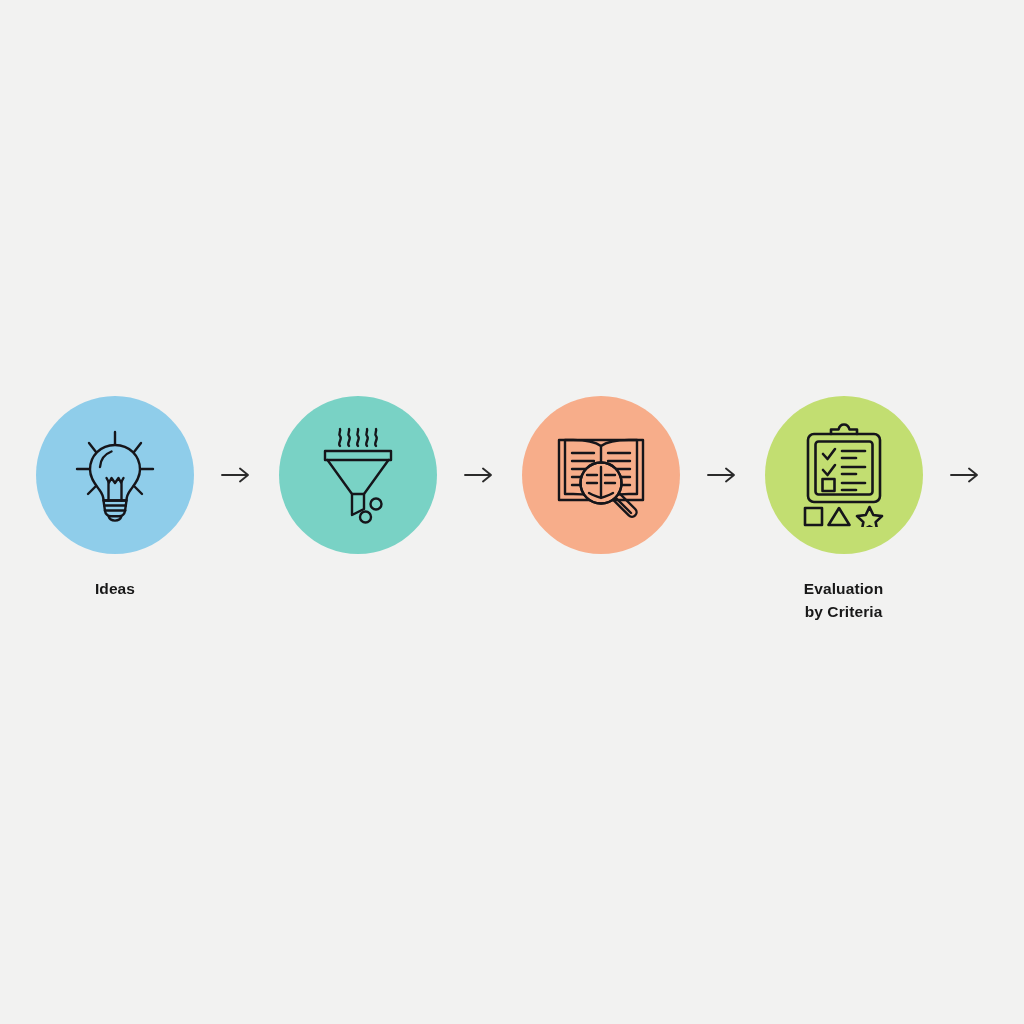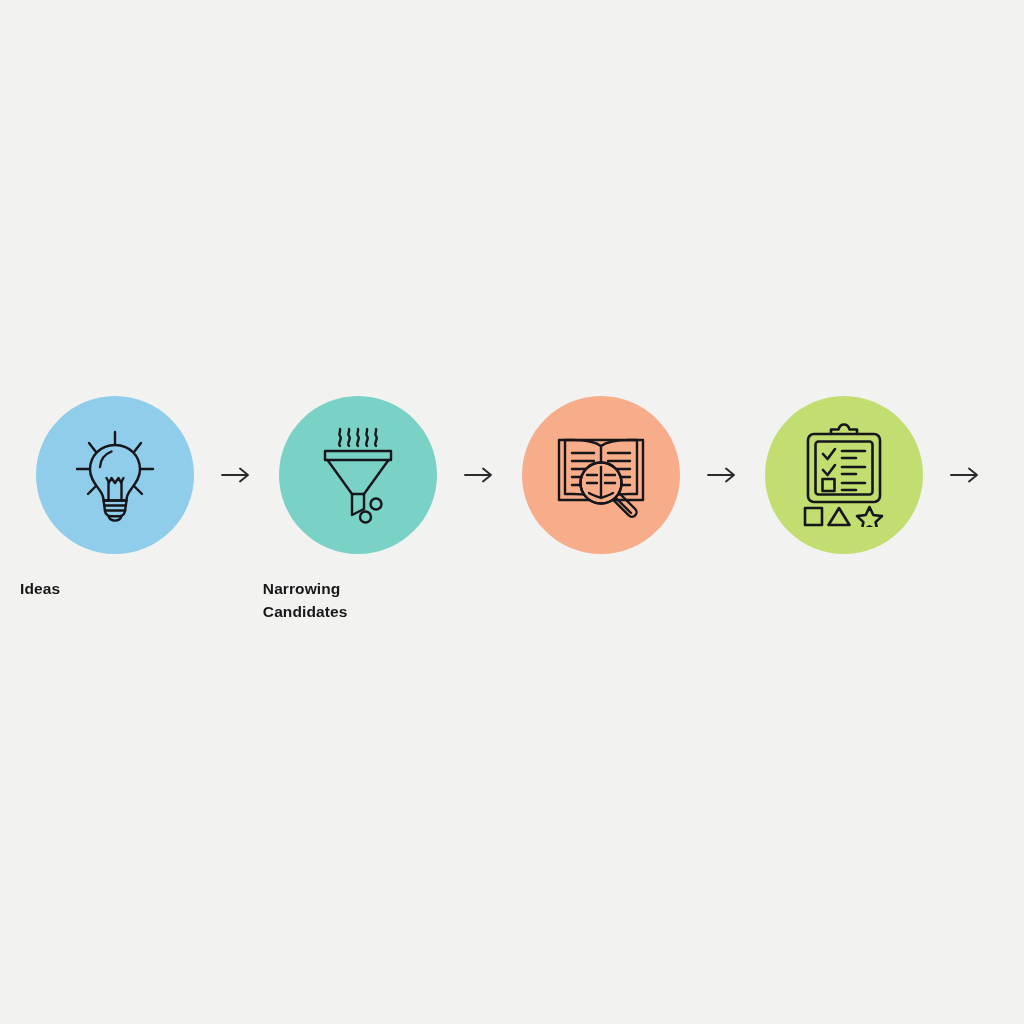--- a/index.html
+++ b/index.html
@@ -37,20 +37,21 @@
   .circle {
     width:158px; height:158px;
     border-radius:50%;
     display:flex;
     align-items:center;
     justify-content:center;
   }
   .circle svg { display:block; }
   .step-label {
     margin-top:24px;
+    text-align:center;
     font-size:15.5px;
     font-weight:bold;
     line-height:1.48;
     color:#181818;
     letter-spacing:.1px;
     white-space:pre-line;
     width:190px;
   }
   .arrow {
     flex:0 0 auto;
@@ -122,22 +123,20 @@
             <rect x="11" y="26" width="66" height="9"></rect>
 
             <path d="M13.5 35 L 38 69 L 38 90 L 50 84 L 50 69 L 74.5 35"></path>
             <line x1="38" y1="69" x2="50" y2="69"></line>
 
             <circle cx="62" cy="79" r="5.5"></circle>
             <circle cx="51.5" cy="92" r="5.5"></circle>
           </svg>
         </span>
       </div>
-      <div class="step-label">Narrowing
-Candidates</div>
     </div>
 
     <div class="arrow">
       <svg width="32" height="20" viewBox="0 0 32 20" fill="none" stroke="#2b2b2b" stroke-width="1.9" stroke-linecap="round" stroke-linejoin="round">
         <line x1="2" y1="10" x2="27" y2="10"></line>
         <polyline points="20,3.5 28,10 20,16.5"></polyline>
       </svg>
     </div>
 
     <div class="step">
@@ -210,20 +209,22 @@
             <line x1="44" y1="60" x2="67" y2="60"></line>
             <line x1="44" y1="67" x2="58" y2="67"></line>
 
             <rect x="7" y="85" width="17" height="17"></rect>
             <path d="M41 85 L 51.5 102 L 30.5 102 Z"></path>
             <path d="M71.5 84 L 75.3 92 L 84 93.1 L 77.6 99.1 L 79.3 107.6 L 71.5 103.4
                      L 63.7 107.6 L 65.4 99.1 L 59 93.1 L 67.7 92 Z"></path>
           </svg>
         </span>
       </div>
+      <div class="step-label">Evaluation
+by Criteria</div>
     </div>
 
     <div class="arrow">
       <svg width="32" height="20" viewBox="0 0 32 20" fill="none" stroke="#2b2b2b" stroke-width="1.9" stroke-linecap="round" stroke-linejoin="round">
         <line x1="2" y1="10" x2="27" y2="10"></line>
         <polyline points="20,3.5 28,10 20,16.5"></polyline>
       </svg>
     </div>
 
 

